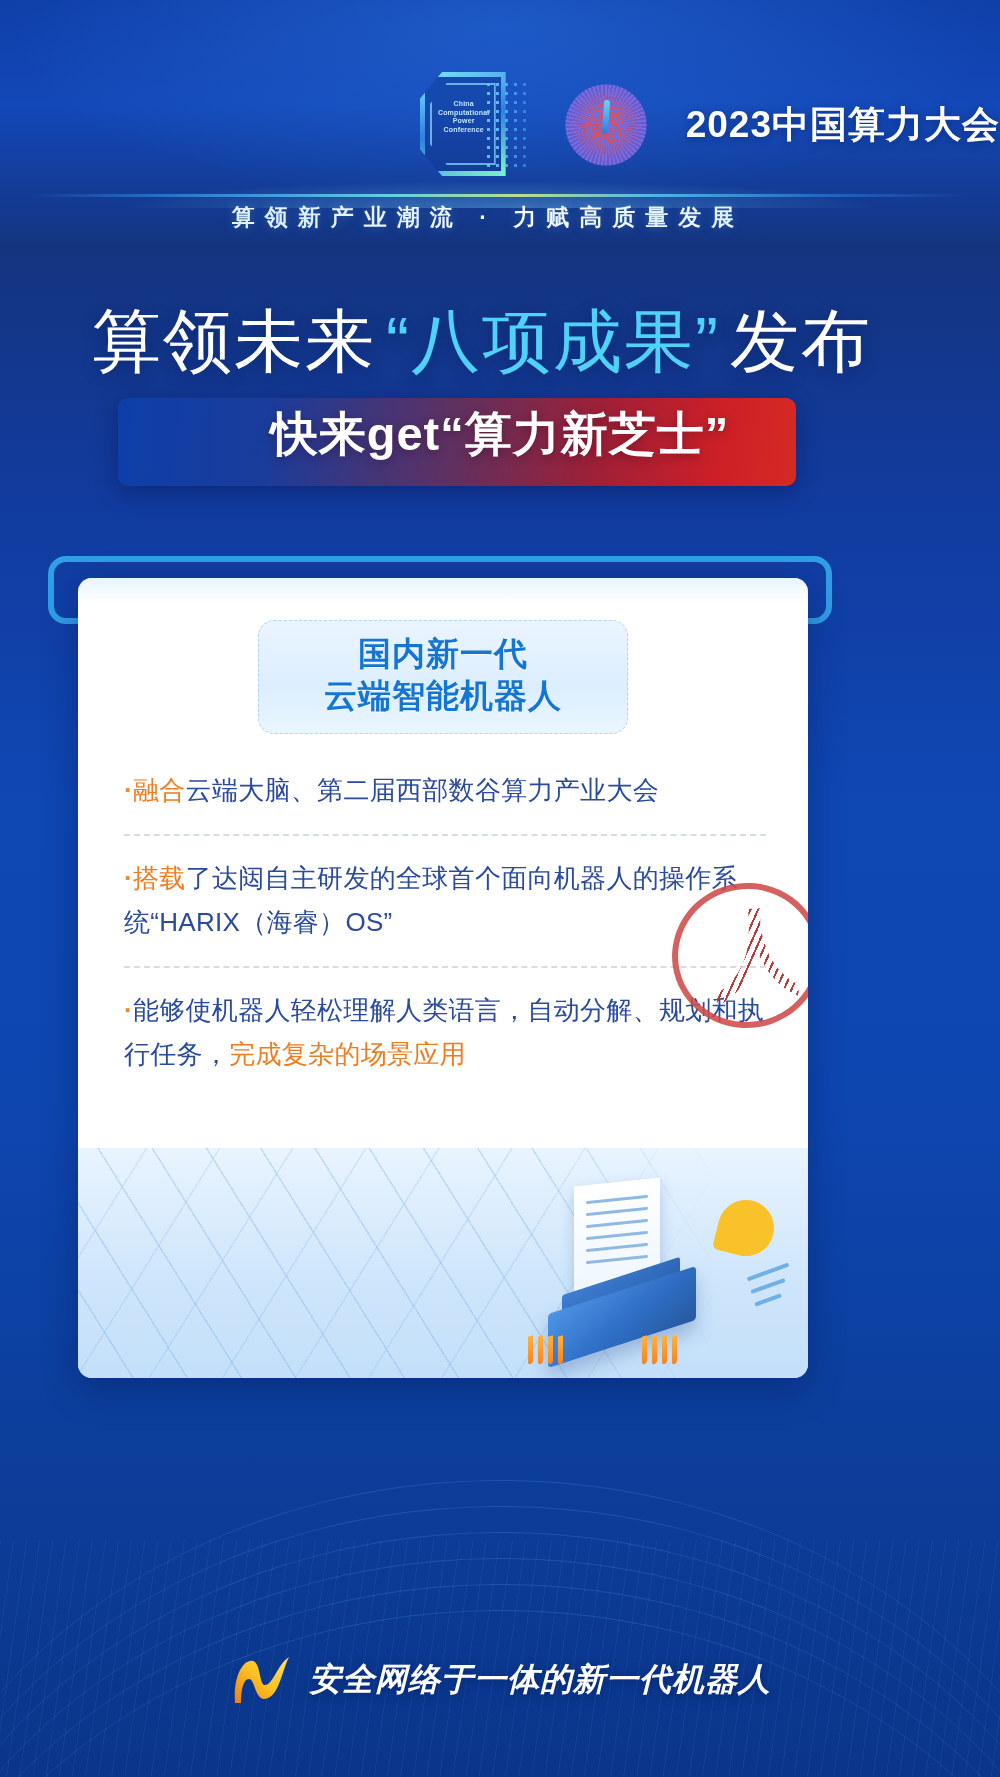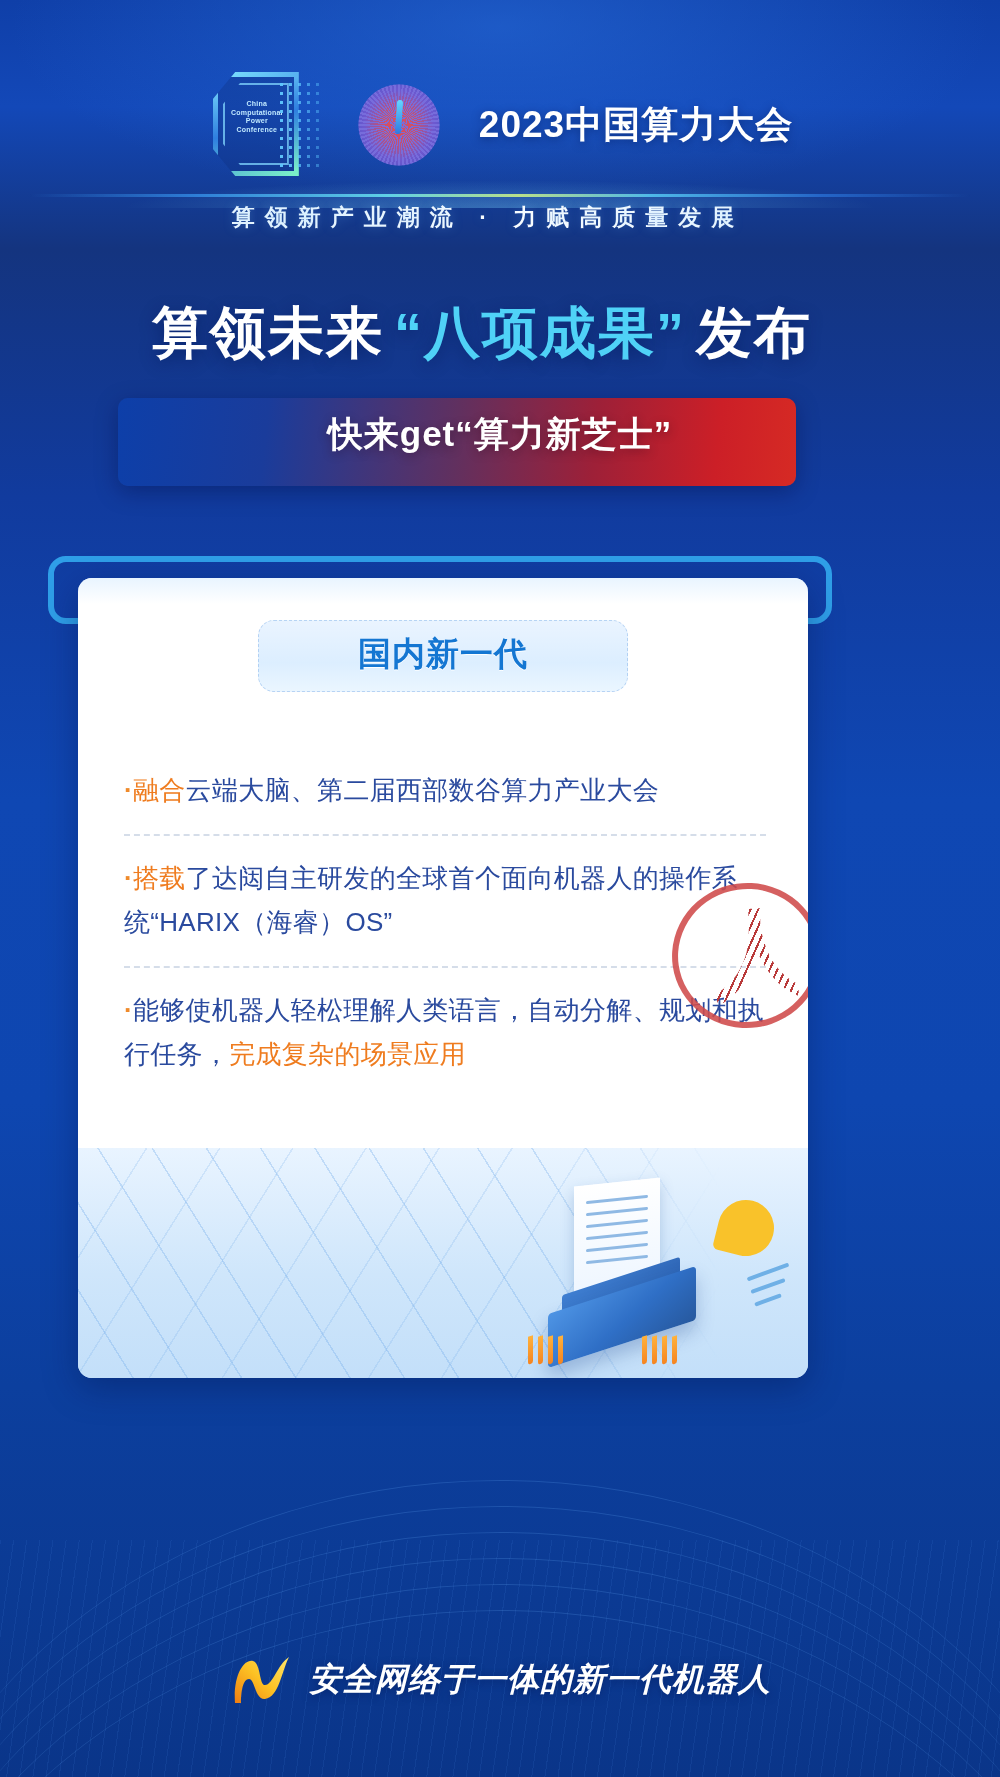--- a/index.html
+++ b/index.html
@@ -28,21 +28,21 @@
   }
   .bg-arcs i{
     position:absolute; left:0; width:1240px; height:520px;
     border-top:1.5px solid rgba(110,180,255,.20);
     border-radius:50% 50% 0 0 / 100% 100% 0 0;
   }
 
   
   .header{
     position:absolute; top:55px; left:0; width:1000px; height:140px;
-    display:flex; align-items:center; justify-content:center; gap:12px;
+    display:flex; align-items:center; justify-content:flex-end; gap:12px;
   }
   .logo-hex{ width:118px; height:118px; position:relative; }
   .logo-hex .hex{
     position:absolute; left:6px; top:6px; width:86px; height:104px;
     border:5px solid; border-image: linear-gradient(160deg,#7de2ff,#2f7fe0,#7bf0c8) 1;
     clip-path: polygon(26% 0,100% 0,100% 22%,100% 100%,26% 100%,0 74%,0 26%);
     background:rgba(10,40,110,.25);
   }
   .logo-hex .hex2{
     position:absolute; left:16px; top:17px; width:66px; height:82px;
@@ -102,38 +102,38 @@
     position:absolute; top:16px; left:0; width:976px; text-align:center;
     font-size:23px; font-weight:700; letter-spacing:10px;
     background:linear-gradient(90deg,#ffffff 0%,#e8f6ff 30%,#ffffff 55%,#eaf7ff 80%,#ffffff 100%);
     -webkit-background-clip:text; background-clip:text; color:transparent;
     text-shadow:0 0 12px rgba(120,200,255,.25);
   }
 
   
   .headline{
     position:absolute; top:296px; left:0; width:964px; text-align:center;
-    font-size:56px; font-weight:700; color:#ffffff; letter-spacing:2px;
+    font-size:69px; font-weight:400; color:#ffffff; letter-spacing:2px;
     text-shadow:0 4px 16px rgba(0,20,80,.45);
     white-space:nowrap;
   }
   .headline .hl-accent{ color:#4fd2f7; }
   .headline .hl-sp{ display:inline-block; width:10px; }
 
   
   .banner{
     position:absolute; top:398px; left:118px; width:678px; height:88px;
     border-radius:10px;
     background:linear-gradient(96deg,#0d3fa9 0%,#1a3c9b 22%,#61305f 50%,#9d2038 70%,#cc1f27 88%,#d62a24 100%);
     box-shadow:0 6px 22px rgba(0,10,60,.35);
   }
   .banner-text{
     position:absolute; top:398px; left:0; width:1000px; height:72px;
     display:flex; align-items:center; justify-content:center;
-    font-size:35px; font-weight:800; color:#ffffff; letter-spacing:1px;
+    font-size:47px; font-weight:800; color:#ffffff; letter-spacing:1px;
     text-shadow:0 3px 10px rgba(40,0,20,.35); white-space:nowrap;
   }
 
   
   .card-outline{
     position:absolute; top:556px; left:48px; width:784px; height:68px;
     border:6px solid #2f9fe8; border-radius:18px;
     background:transparent;
   }
   .card{
@@ -298,20 +298,21 @@
 <div class="banner"></div>
 <div class="banner-text">快来get“算力新芝士”</div>
 
 <div class="card-outline"></div>
 
 <div class="card">
   <div class="card-top-sheen"></div>
 
   <div class="card-title-pill">
     <div class="t1">国内新一代</div>
+    <div class="t2">云端智能机器人</div>
   </div>
 
   <div class="bullets">
 
     <div class="bullet">
       <span class="dot">·</span><span class="em-orange">融合</span><span>云端大脑、第二届西部数谷算力产业大会</span>
     </div>
 
     <div class="divider"></div>
 

